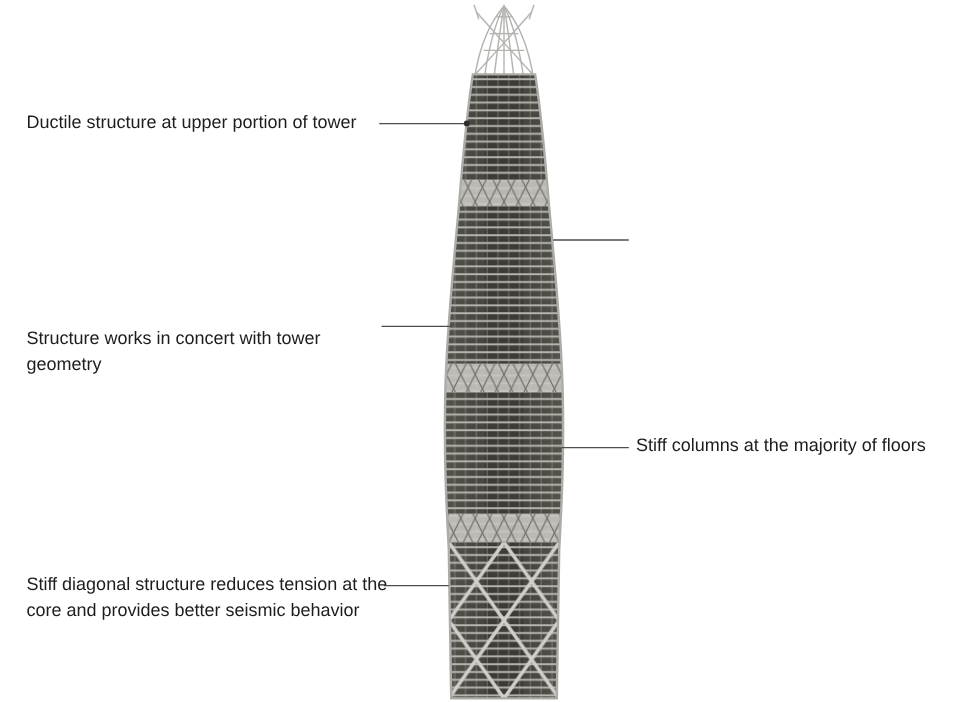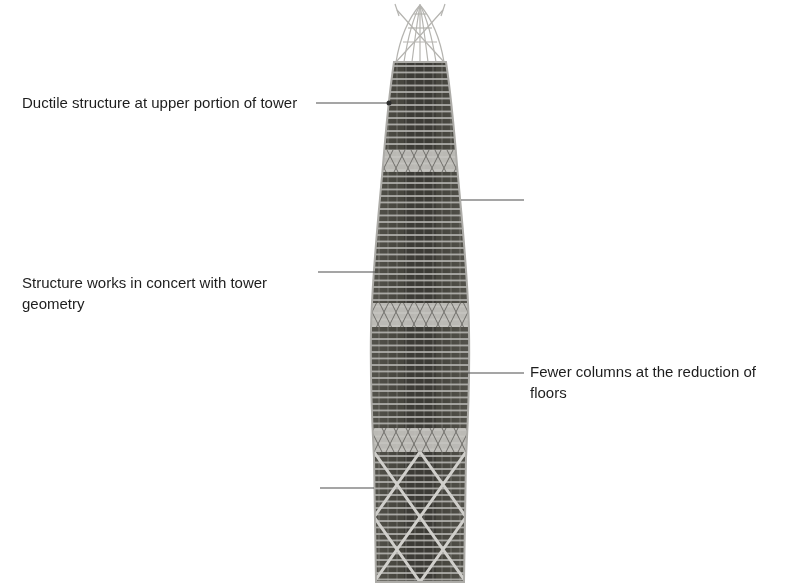--- a/index.html
+++ b/index.html
@@ -111,17 +111,18 @@
       <line x1="468" y1="373" x2="524" y2="373"></line>
       <line x1="320" y1="488" x2="374" y2="488"></line>
     </g>
     <circle cx="389" cy="103" r="2.5" fill="#2e2e2e"></circle>
   </svg>
 
   <div class="anno lbl-ductile">Ductile structure at upper portion of tower</div>
 
   <div class="anno lbl-structure">Structure works in concert with tower geometry</div>
 
+  <div class="anno lbl-stiff">Stiff diagonal structure reduces tension at the core and provides better seismic behavior</div>
 
 
-  <div class="anno lbl-fewer">Fewer columns at the reduction of floors</div>
+  <div class="anno lbl-fewer">Stiff columns at the majority of floors</div>
 
 </div>
 
 </body></html>

